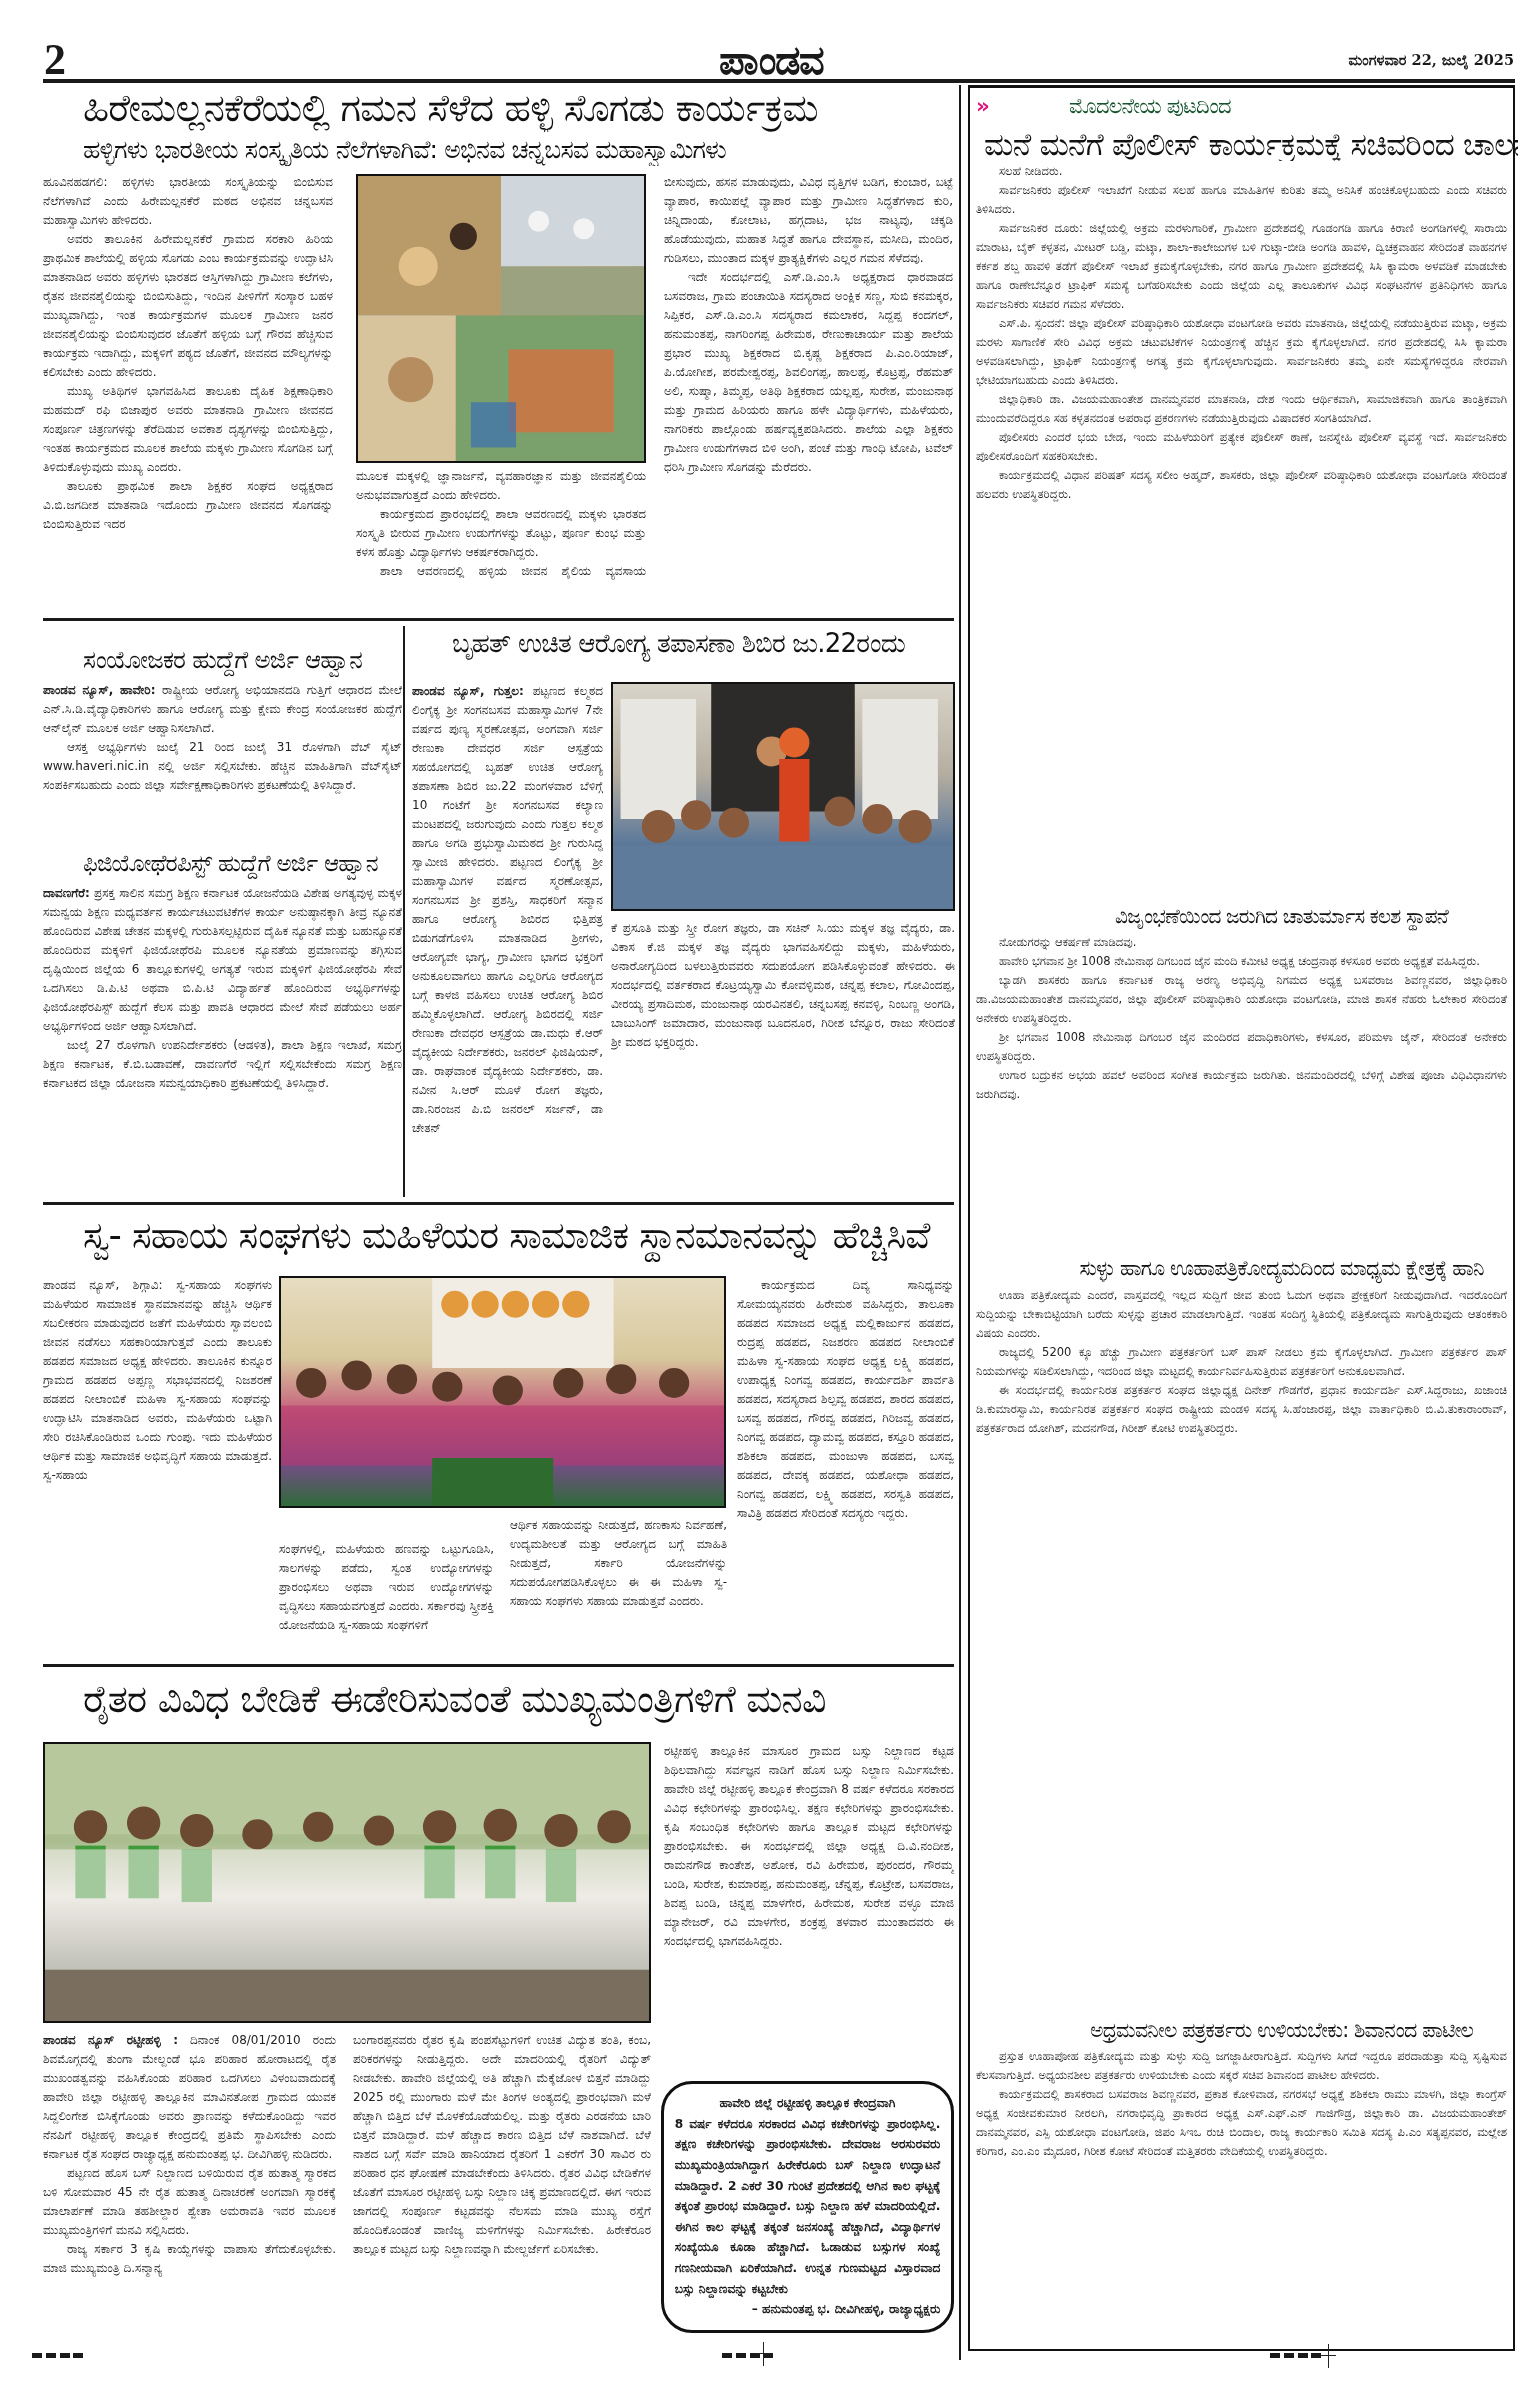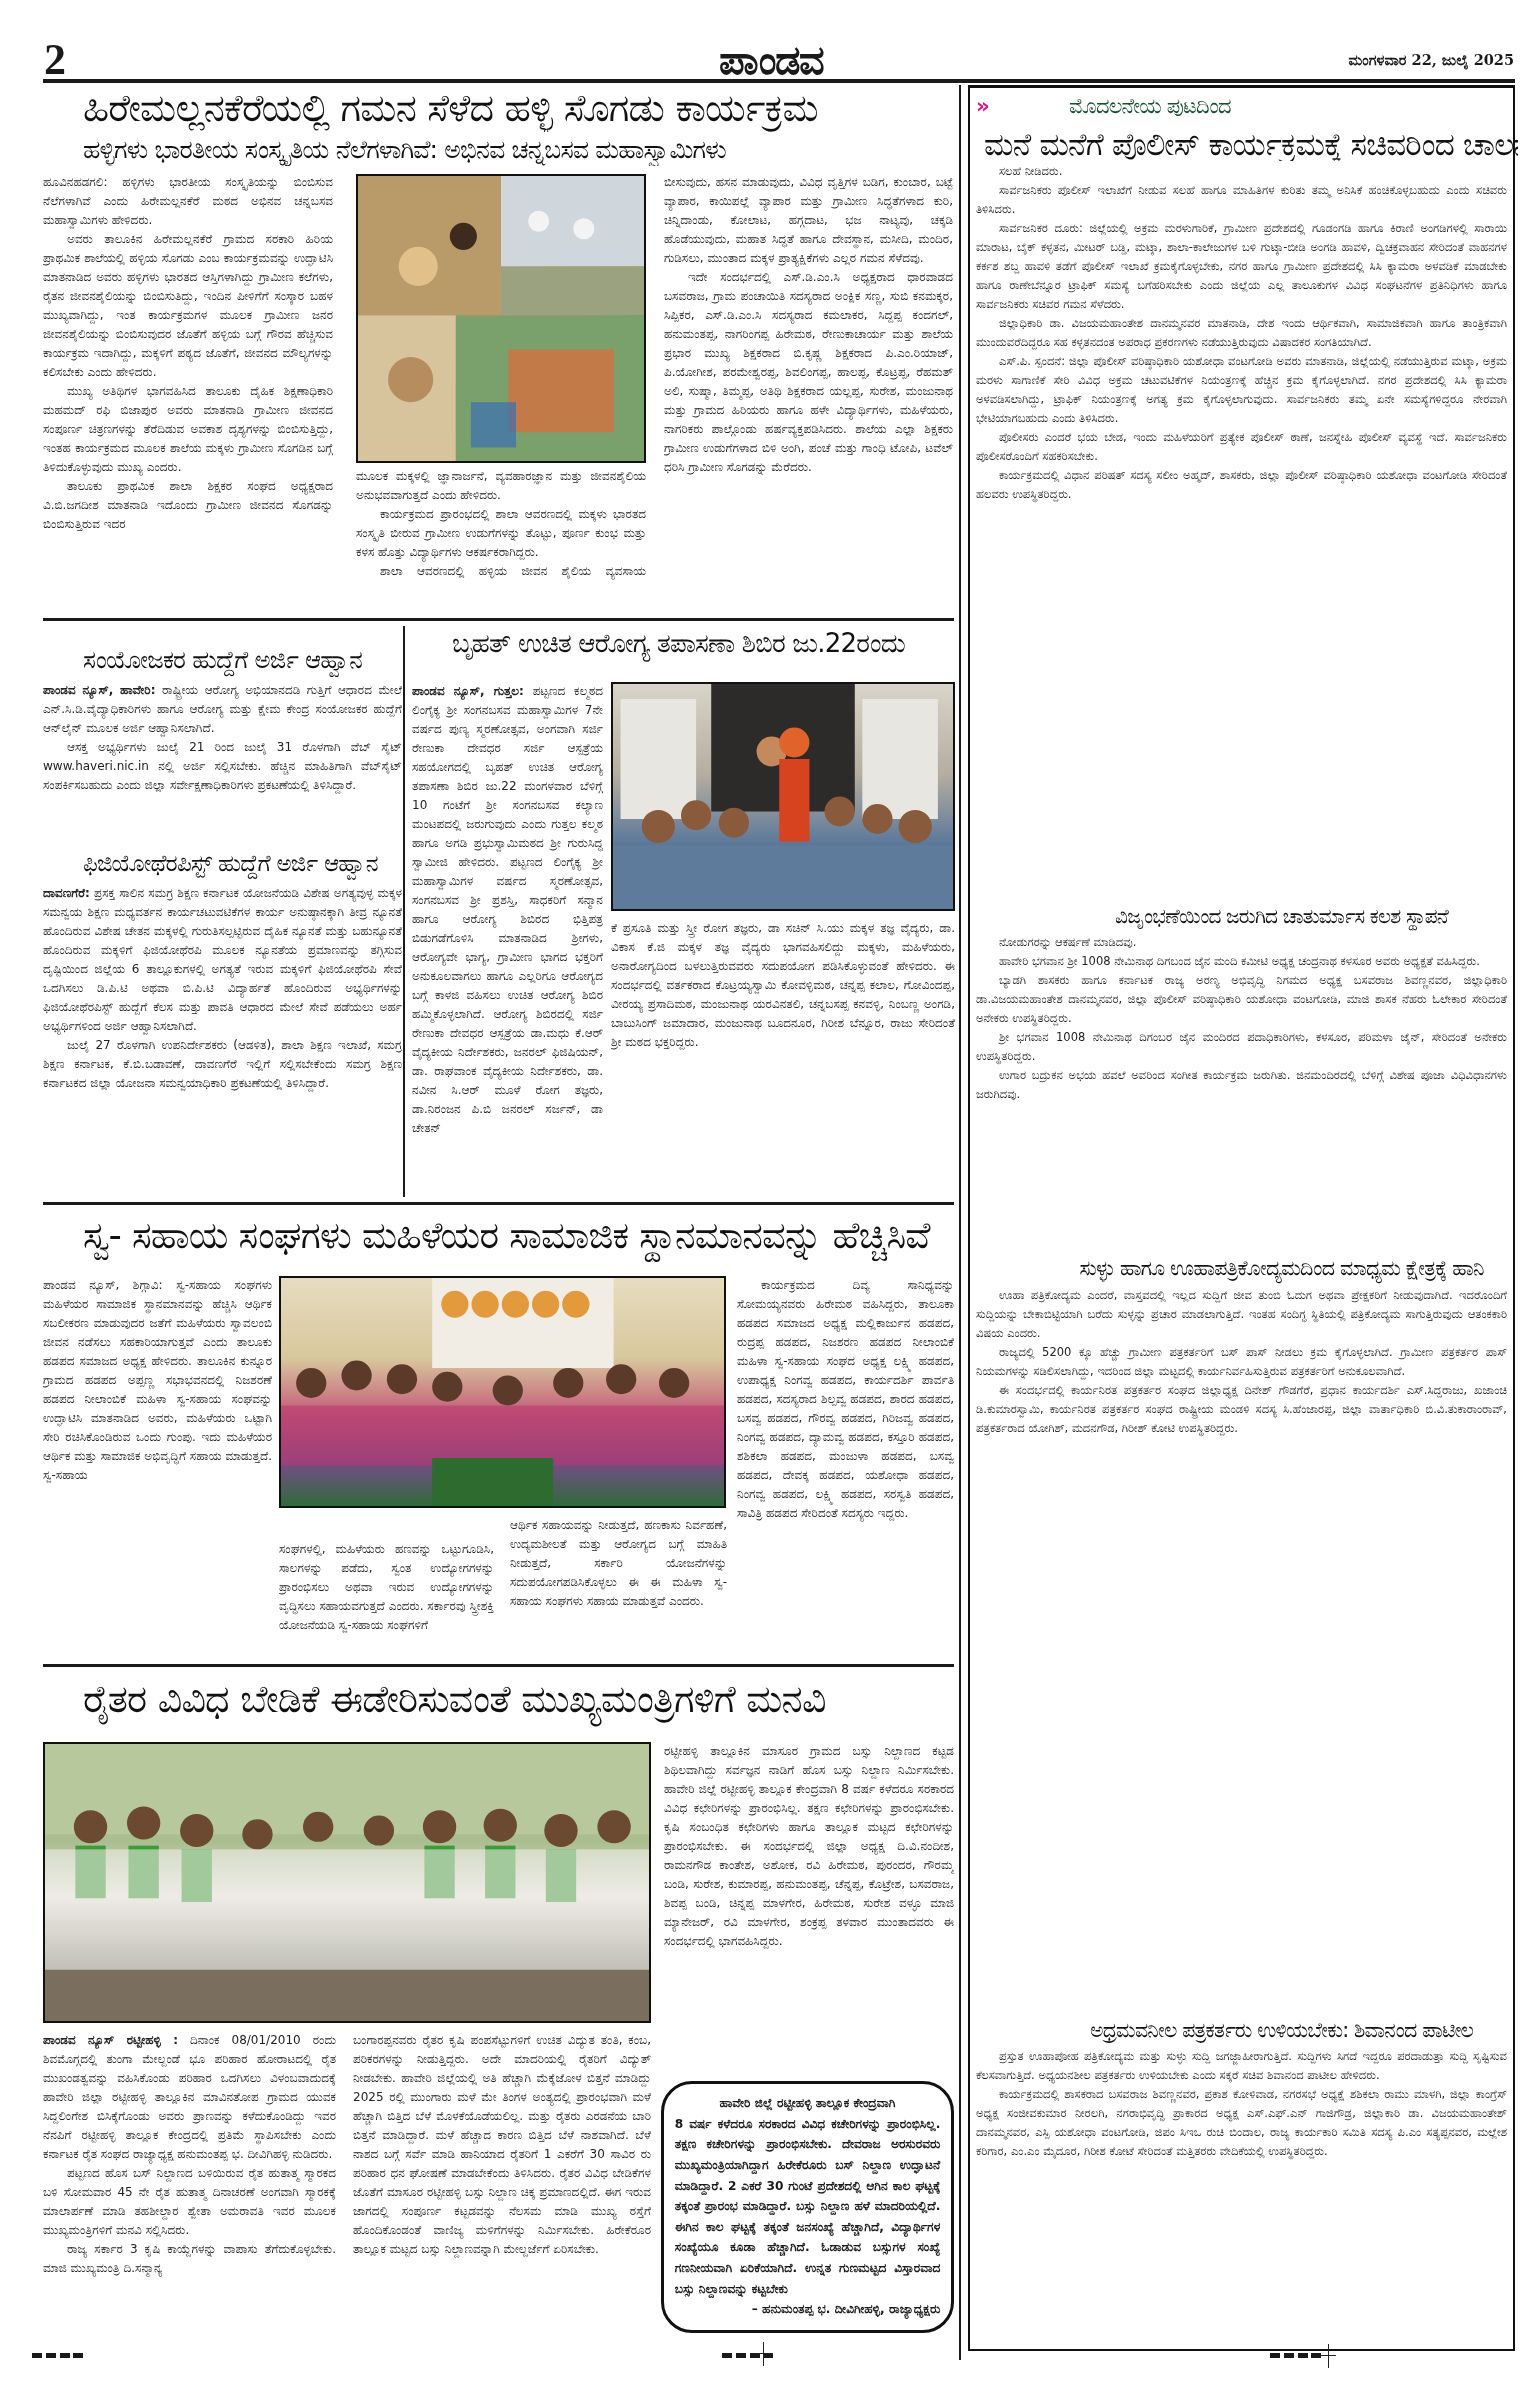--- a/index.html
+++ b/index.html
@@ -78,22 +78,22 @@
 <div class="box" style="left:968px; top:85px; width:547px; height:2266px; border-top-width:3.8px;"></div>
 
 <div class="abs pink" style="left:976px; top:92px; font-size:21.4px; font-weight:bold; line-height:27.5px;">»</div>
 <div class="hl pink" style="left:1029px; top:87px; font-size:21px; line-height:38px; color:#14532d;">ಮೊದಲನೇಯ ಪುಟದಿಂದ</div>
 <div class="hl" style="left:944px; top:127px; width:534px; font-size:31px; line-height:34px;">ಮನೆ ಮನೆಗೆ ಪೊಲೀಸ್ ಕಾರ್ಯಕ್ರಮಕ್ಕೆ ಸಚಿವರಿಂದ ಚಾಲನೆ</div>
 
 <div class="body-text" style="left:976px; top:162px; width:531px; height:733px; font-size:11.5px; line-height:19px;">
   <p>ಸಲಹೆ ನೀಡಿದರು.</p>
   <p>ಸಾರ್ವಜನಿಕರು ಪೊಲೀಸ್ ಇಲಾಖೆಗೆ ನೀಡುವ ಸಲಹೆ ಹಾಗೂ ಮಾಹಿತಿಗಳ ಕುರಿತು ತಮ್ಮ ಅನಿಸಿಕೆ ಹಂಚಿಕೊಳ್ಳಬಹುದು ಎಂದು ಸಚಿವರು ತಿಳಿಸಿದರು.</p>
   <p>ಸಾರ್ವಜನಿಕರ ದೂರು: ಜಿಲ್ಲೆಯಲ್ಲಿ ಅಕ್ರಮ ಮರಳುಗಾರಿಕೆ, ಗ್ರಾಮೀಣ ಪ್ರದೇಶದಲ್ಲಿ ಗೂಡಂಗಡಿ ಹಾಗೂ ಕಿರಾಣಿ ಅಂಗಡಿಗಳಲ್ಲಿ ಸಾರಾಯಿ ಮಾರಾಟ, ಬೈಕ್ ಕಳ್ಳತನ, ಮೀಟರ್ ಬಡ್ಡಿ, ಮಟ್ಕಾ, ಶಾಲಾ-ಕಾಲೇಜುಗಳ ಬಳಿ ಗುಟ್ಕಾ-ಬೀಡಿ ಅಂಗಡಿ ಹಾವಳಿ, ದ್ವಿಚಕ್ರವಾಹನ ಸೇರಿದಂತೆ ವಾಹನಗಳ ಕರ್ಕಶ ಶಬ್ದ ಹಾವಳಿ ತಡೆಗೆ ಪೊಲೀಸ್ ಇಲಾಖೆ ಕ್ರಮಕೈಗೊಳ್ಳಬೇಕು, ನಗರ ಹಾಗೂ ಗ್ರಾಮೀಣ ಪ್ರದೇಶದಲ್ಲಿ ಸಿಸಿ ಕ್ಯಾಮರಾ ಅಳವಡಿಕೆ ಮಾಡಬೇಕು ಹಾಗೂ ರಾಣೇಬೆನ್ನೂರ ಟ್ರಾಫಿಕ್ ಸಮಸ್ಯೆ ಬಗೆಹರಿಸಬೇಕು ಎಂದು ಜಿಲ್ಲೆಯ ಎಲ್ಲ ತಾಲೂಕುಗಳ ವಿವಿಧ ಸಂಘಟನೆಗಳ ಪ್ರತಿನಿಧಿಗಳು ಹಾಗೂ ಸಾರ್ವಜನಿಕರು ಸಚಿವರ ಗಮನ ಸೆಳೆದರು.</p>
+  <p>ಎಸ್.ಪಿ. ಸ್ಪಂದನೆ: ಜಿಲ್ಲಾ ಪೊಲೀಸ್ ವರಿಷ್ಠಾಧಿಕಾರಿ ಯಶೋಧಾ ವಂಟಗೋಡಿ ಅವರು ಮಾತನಾಡಿ, ಜಿಲ್ಲೆಯಲ್ಲಿ ನಡೆಯುತ್ತಿರುವ ಮಟ್ಕಾ, ಅಕ್ರಮ ಮರಳು ಸಾಗಾಣಿಕೆ ಸೇರಿ ವಿವಿಧ ಅಕ್ರಮ ಚಟುವಟಿಕೆಗಳ ನಿಯಂತ್ರಣಕ್ಕೆ ಹೆಚ್ಚಿನ ಕ್ರಮ ಕೈಗೊಳ್ಳಲಾಗಿದೆ. ನಗರ ಪ್ರದೇಶದಲ್ಲಿ ಸಿಸಿ ಕ್ಯಾಮರಾ ಅಳವಡಿಸಲಾಗಿದ್ದು, ಟ್ರಾಫಿಕ್ ನಿಯಂತ್ರಣಕ್ಕೆ ಅಗತ್ಯ ಕ್ರಮ ಕೈಗೊಳ್ಳಲಾಗುವುದು. ಸಾರ್ವಜನಿಕರು ತಮ್ಮ ಏನೇ ಸಮಸ್ಯೆಗಳಿದ್ದರೂ ನೇರವಾಗಿ ಭೇಟಿಯಾಗಬಹುದು ಎಂದು ತಿಳಿಸಿದರು.</p>
   <p>ಜಿಲ್ಲಾಧಿಕಾರಿ ಡಾ. ವಿಜಯಮಹಾಂತೇಶ ದಾನಮ್ಮನವರ ಮಾತನಾಡಿ, ದೇಶ ಇಂದು ಆರ್ಥಿಕವಾಗಿ, ಸಾಮಾಜಿಕವಾಗಿ ಹಾಗೂ ತಾಂತ್ರಿಕವಾಗಿ ಮುಂದುವರೆದಿದ್ದರೂ ಸಹ ಕಳ್ಳತನದಂತ ಅಪರಾಧ ಪ್ರಕರಣಗಳು ನಡೆಯುತ್ತಿರುವುದು ವಿಷಾದಕರ ಸಂಗತಿಯಾಗಿದೆ.</p>
-  <p>ಎಸ್.ಪಿ. ಸ್ಪಂದನೆ: ಜಿಲ್ಲಾ ಪೊಲೀಸ್ ವರಿಷ್ಠಾಧಿಕಾರಿ ಯಶೋಧಾ ವಂಟಗೋಡಿ ಅವರು ಮಾತನಾಡಿ, ಜಿಲ್ಲೆಯಲ್ಲಿ ನಡೆಯುತ್ತಿರುವ ಮಟ್ಕಾ, ಅಕ್ರಮ ಮರಳು ಸಾಗಾಣಿಕೆ ಸೇರಿ ವಿವಿಧ ಅಕ್ರಮ ಚಟುವಟಿಕೆಗಳ ನಿಯಂತ್ರಣಕ್ಕೆ ಹೆಚ್ಚಿನ ಕ್ರಮ ಕೈಗೊಳ್ಳಲಾಗಿದೆ. ನಗರ ಪ್ರದೇಶದಲ್ಲಿ ಸಿಸಿ ಕ್ಯಾಮರಾ ಅಳವಡಿಸಲಾಗಿದ್ದು, ಟ್ರಾಫಿಕ್ ನಿಯಂತ್ರಣಕ್ಕೆ ಅಗತ್ಯ ಕ್ರಮ ಕೈಗೊಳ್ಳಲಾಗುವುದು. ಸಾರ್ವಜನಿಕರು ತಮ್ಮ ಏನೇ ಸಮಸ್ಯೆಗಳಿದ್ದರೂ ನೇರವಾಗಿ ಭೇಟಿಯಾಗಬಹುದು ಎಂದು ತಿಳಿಸಿದರು.</p>
   <p>ಪೊಲೀಸರು ಎಂದರೆ ಭಯ ಬೇಡ, ಇಂದು ಮಹಿಳೆಯರಿಗೆ ಪ್ರತ್ಯೇಕ ಪೊಲೀಸ್ ಠಾಣೆ, ಜನಸ್ನೇಹಿ ಪೊಲೀಸ್ ವ್ಯವಸ್ಥೆ ಇದೆ. ಸಾರ್ವಜನಿಕರು ಪೊಲೀಸರೊಂದಿಗೆ ಸಹಕರಿಸಬೇಕು.</p>
   <p>ಕಾರ್ಯಕ್ರಮದಲ್ಲಿ ವಿಧಾನ ಪರಿಷತ್ ಸದಸ್ಯ ಸಲೀಂ ಅಹ್ಮದ್, ಶಾಸಕರು, ಜಿಲ್ಲಾ ಪೊಲೀಸ್ ವರಿಷ್ಠಾಧಿಕಾರಿ ಯಶೋಧಾ ವಂಟಗೋಡಿ ಸೇರಿದಂತೆ ಹಲವರು ಉಪಸ್ಥಿತರಿದ್ದರು.</p>
 </div>
 
 <div class="hl" style="left:976px; top:902px; width:531px; text-align:center; font-size:20px; line-height:29px;">ವಿಜೃಂಭಣೆಯಿಂದ ಜರುಗಿದ ಚಾತುರ್ಮಾಸ ಕಲಶ ಸ್ಥಾಪನೆ</div>
 <div class="body-text" style="left:976px; top:933px; width:531px; height:315px; font-size:11.5px; line-height:19px;">
   <p>ನೋಡುಗರನ್ನು ಆಕರ್ಷಣೆ ಮಾಡಿದವು.</p>
   <p>ಹಾವೇರಿ ಭಗವಾನ ಶ್ರೀ 1008 ನೇಮಿನಾಥ ದಿಗಬಂದ ಜೈನ ಮಂದಿ ಕಮೀಟಿ ಅಧ್ಯಕ್ಷ ಚಂದ್ರನಾಥ ಕಳಸೂರ ಅವರು ಅಧ್ಯಕ್ಷತೆ ವಹಿಸಿದ್ದರು.</p>
   <p>ಬ್ಯಾಡಗಿ ಶಾಸಕರು ಹಾಗೂ ಕರ್ನಾಟಕ ರಾಜ್ಯ ಅರಣ್ಯ ಅಭಿವೃದ್ಧಿ ನಿಗಮದ ಅಧ್ಯಕ್ಷ ಬಸವರಾಜ ಶಿವಣ್ಣನವರ, ಜಿಲ್ಲಾಧಿಕಾರಿ ಡಾ.ವಿಜಯಮಹಾಂತೇಶ ದಾನಮ್ಮನವರ, ಜಿಲ್ಲಾ ಪೊಲೀಸ್ ವರಿಷ್ಠಾಧಿಕಾರಿ ಯಶೋಧಾ ವಂಟಗೋಡಿ, ಮಾಜಿ ಶಾಸಕ ನೆಹರು ಓಲೇಕಾರ ಸೇರಿದಂತೆ ಅನೇಕರು ಉಪಸ್ಥಿತರಿದ್ದರು.</p>
   <p>ಶ್ರೀ ಭಗವಾನ 1008 ನೇಮಿನಾಥ ದಿಗಂಬರ ಜೈನ ಮಂದಿರದ ಪದಾಧಿಕಾರಿಗಳು, ಕಳಸೂರ, ಪರಿಮಳಾ ಜೈನ್, ಸೇರಿದಂತೆ ಅನೇಕರು ಉಪಸ್ಥಿತರಿದ್ದರು.</p>

